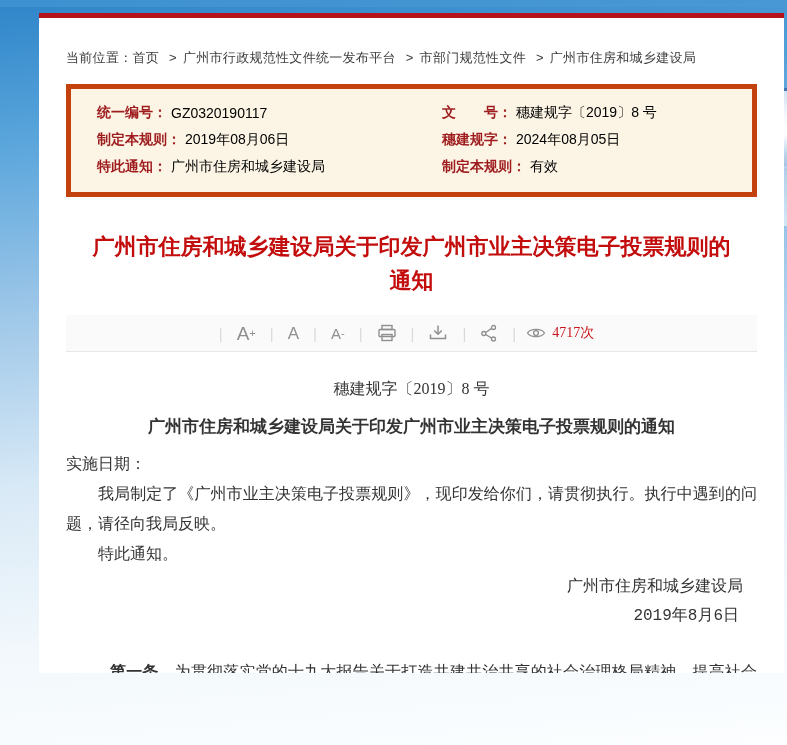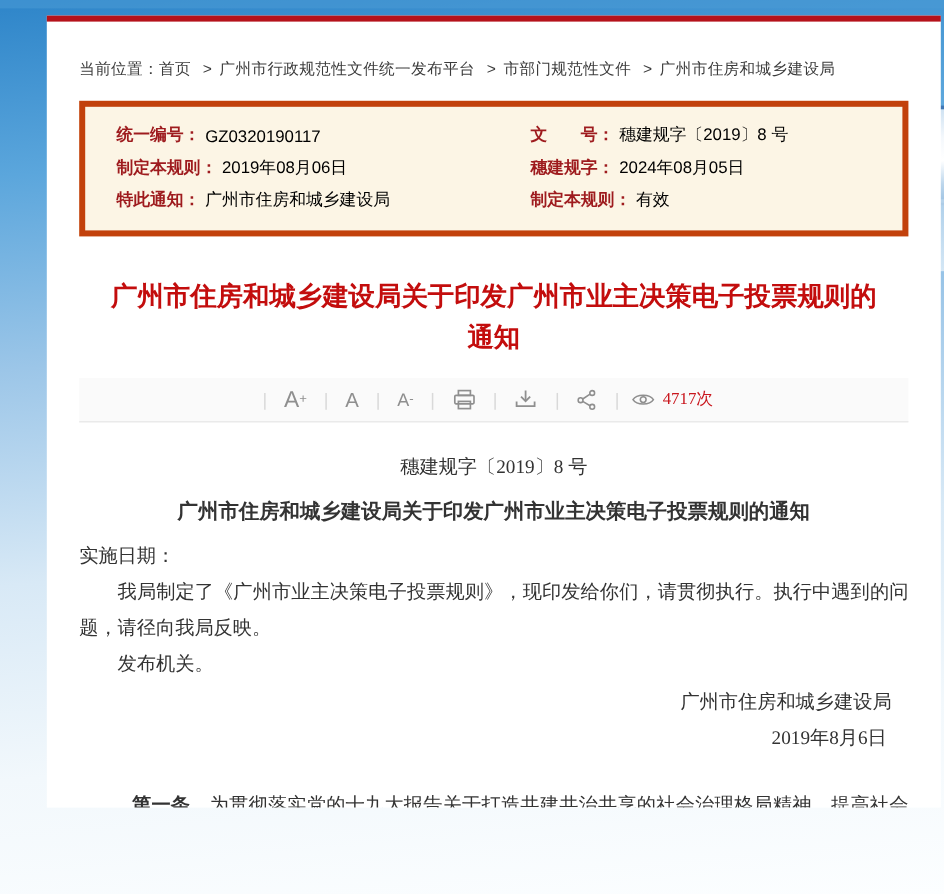--- a/index.html
+++ b/index.html
@@ -49,21 +49,21 @@
   .views{display:flex;align-items:center;padding:0 10px;font-family:Liberation Serif, serif;}
   .views-count{color:#c9161d;font-size:14px;margin-left:6px;}
   .icon-svg{display:block;}
   .doc{font-family:"Liberation Serif","DejaVu Serif",serif;color:#333;font-size:16px;}
   .doc-number{text-align:center;margin-top:27px;}
   .doc-title{text-align:center;font-weight:bold;font-size:17px;margin-top:15px;}
   .doc p{margin:0;line-height:30px;text-align:justify;}
   .salutation{margin-top:11px !important;}
   .indent{text-indent:2em;}
   .sign-name{text-align:right !important;padding-right:14px;margin-top:2px !important;}
-  .sign-date{text-align:right !important;padding-right:18px;}
+  .sign-date{text-align:right !important;padding-right:18px;font-family:Liberation Mono, monospace;}
   .rules-title{text-align:center;font-weight:bold;font-size:17px;margin-top:28px;}
   .article{margin-top:26px !important;}
   .article b{font-weight:bold;margin-left:12px;}
 </style>
 </head>
 <body>
 
 <div class="top-sky"></div>
 <div class="banner-fragment"></div>
 <div class="banner-haze"></div>
@@ -164,19 +164,19 @@
       </span>
       <span class="views-count">4717次</span>
     </span>
   </div>
 
   <div class="doc">
     <div class="doc-number">穗建规字〔2019〕8 号</div>
     <div class="doc-title">广州市住房和城乡建设局关于印发广州市业主决策电子投票规则的通知</div>
     <p class="salutation">实施日期：</p>
     <p class="indent">我局制定了《广州市业主决策电子投票规则》，现印发给你们，请贯彻执行。执行中遇到的问题，请径向我局反映。</p>
-    <p class="indent">发布机关。</p>
+    <p class="indent">特此通知。</p>
     <p class="sign-name">广州市住房和城乡建设局</p>
     <p class="sign-date">2019年8月6日</p>
     <p class="indent article"><b>第一条</b><span>　为贯彻落实党的十九大报告关于打造共建共治共享的社会治理格局精神，提高社会治理智能化水平，通过网络化信息化方式提升业主行使表决权的便利程度，更好地维护业主权利，根据《中华人民共和国物权法》《物业管理条例》《广东省物业管理条例》《广州市物业管理暂行办法》等有关规定，结合我市实际，制定本规则。</span></p>
   </div>
 
 </div>
 
 </body></html>

